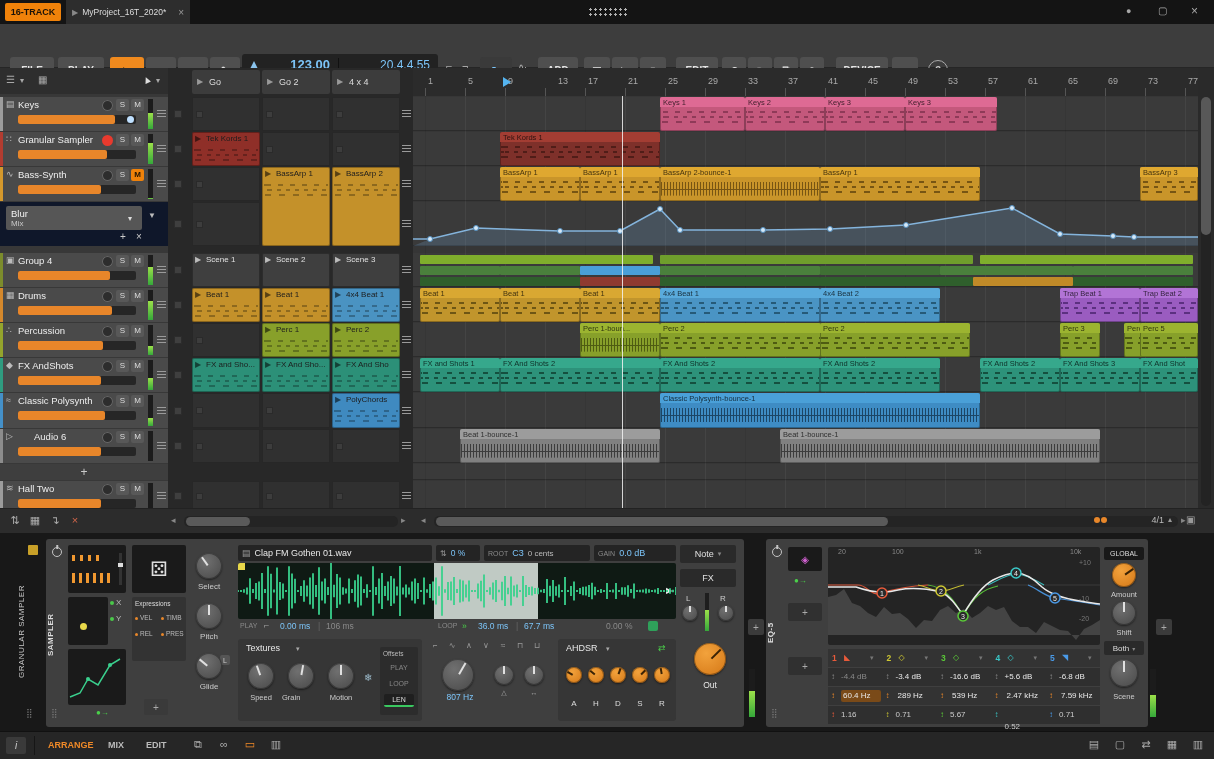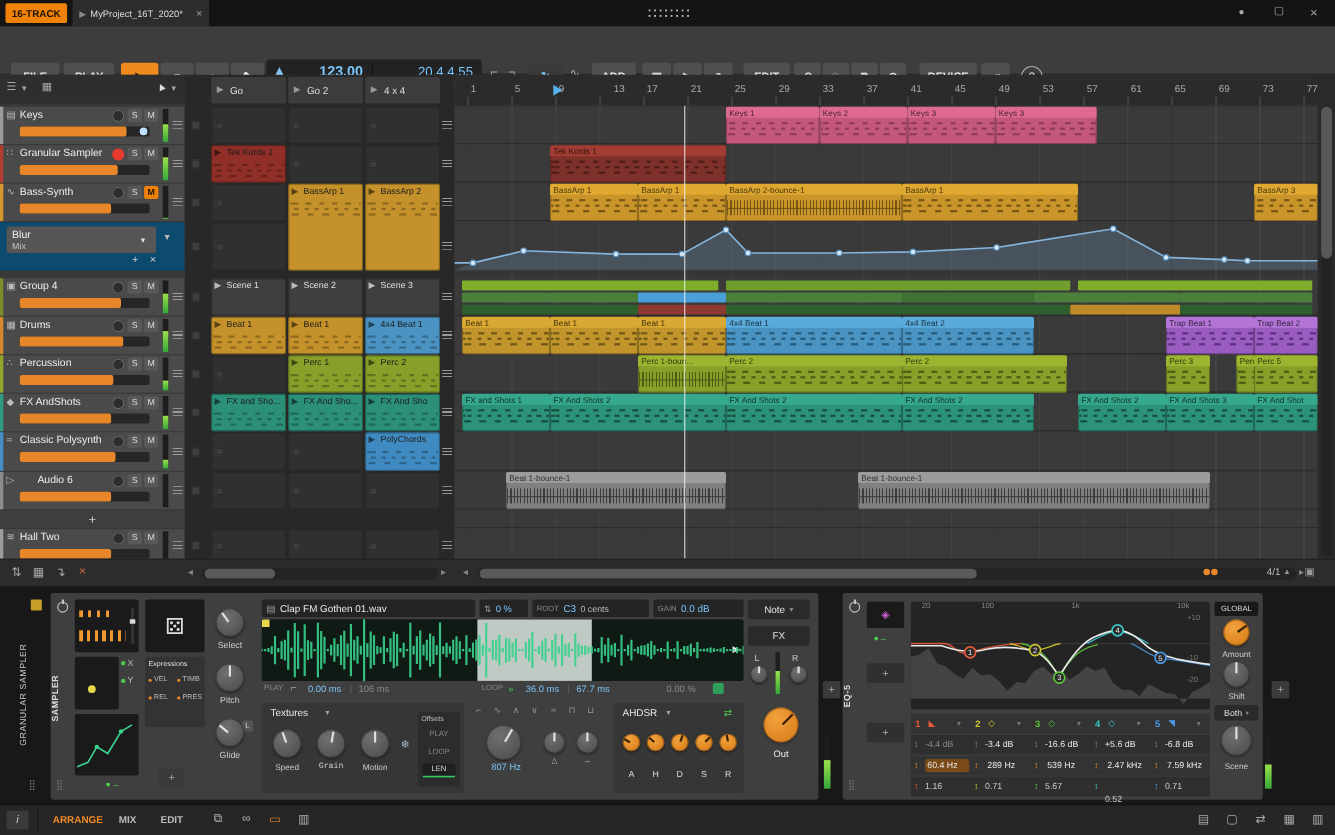--- a/index.html
+++ b/index.html
@@ -148,21 +148,21 @@
         <div style="position: absolute; left: 116px; top: 2px; width: 13px; height: 12px; background: rgb(88, 88, 88); border-radius: 2px; color: rgb(221, 221, 221); font-size: 8px; text-align: center; line-height: 12px;">S</div>
         <div style="position: absolute; left: 131px; top: 2px; width: 13px; height: 12px; background: rgb(240, 130, 10); border-radius: 2px; color: rgb(34, 21, 4); font-size: 8px; text-align: center; line-height: 12px; font-weight: bold;">M</div>
         <div style="position: absolute; left: 18px; top: 18px; width: 118px; height: 9px; background: rgb(38, 38, 38); border-radius: 2px;">
           <div style="position: absolute; left: 0px; top: 0px; bottom: 0px; width: 70%; background: rgb(232, 134, 42); border-radius: 2px;"></div>
         </div>
         <div style="position: absolute; left: 148px; top: 2px; width: 5px; height: 30px; background: rgb(28, 28, 28);">
           <div style="position: absolute; left: 0px; right: 0px; bottom: 0px; height: 5%; background: linear-gradient(rgb(155, 224, 74), rgb(53, 168, 58));"></div>
         </div>
         <div class="ham" style="position: absolute; left: 157px; top: 13px; width: 9px; height: 7px;"></div>
       </div>
-      <div style="position: absolute; left: 0px; top: 106px; width: 168px; height: 44px; background: #0c4a6e;">
+      <div style="position: absolute; left: 0px; top: 106px; width: 168px; height: 44px; background: #0f172a;">
         <div style="position: absolute; left: 6px; top: 4px; width: 136px; height: 24px; background: rgb(86, 86, 86); border-radius: 2px;">
           <div style="position: absolute; left: 5px; top: 2px; width: 100px; height: 11px; font-size: 9.5px; color: rgb(240, 240, 240);">Blur</div>
           <div style="position: absolute; left: 5px; top: 13px; width: 100px; height: 10px; font-size: 8px; color: rgb(200, 200, 200);">Mix</div>
           <div style="position: absolute; left: 122px; top: 8px; width: 10px; height: 10px; font-size: 8px; color: rgb(221, 221, 221);">▾</div>
         </div>
         <div style="position: absolute; left: 148px; top: 9px; width: 10px; height: 10px; font-size: 8px; color: rgb(187, 187, 187);">▼</div>
         <div style="position: absolute; left: 118px; top: 29px; width: 10px; height: 11px; font-size: 10px; color: rgb(204, 204, 204); text-align: center;">+</div>
         <div style="position: absolute; left: 134px; top: 29px; width: 10px; height: 11px; font-size: 10px; color: rgb(204, 204, 204); text-align: center;">×</div>
       </div>
       <div style="position: absolute; left: 0px; top: 157px; width: 168px; height: 34px; background: rgb(74, 74, 74);">
@@ -699,20 +699,26 @@
           <div style="position: absolute; left: 3px; top: 1px; width: 75px; height: 9px; font-size: 7.5px; color: rgba(0, 0, 0, 0.72); white-space: nowrap; overflow: hidden;">FX And Shots 3</div>
         </div>
         <div class="pat-notes" style="position: absolute; left: 1px; top: 11px; width: 78px; height: 22px; --pc: #15503f;"></div>
       </div>
       <div style="position: absolute; left: 727px; top: 262px; width: 58px; height: 34px; background: rgb(45, 146, 122); border-radius: 2px; overflow: hidden; box-shadow: rgba(0, 0, 0, 0.28) 0px 0px 0px 1px inset;">
         <div style="position: absolute; left: 0px; top: 0px; width: 58px; height: 10px; background: rgb(54, 168, 140);">
           <div style="position: absolute; left: 3px; top: 1px; width: 53px; height: 9px; font-size: 7.5px; color: rgba(0, 0, 0, 0.72); white-space: nowrap; overflow: hidden;">FX And Shot</div>
         </div>
         <div class="pat-notes" style="position: absolute; left: 1px; top: 11px; width: 56px; height: 22px; --pc: #15503f;"></div>
       </div>
+      <div style="position: absolute; left: 247px; top: 297px; width: 320px; height: 35px; background: rgb(62, 140, 196); border-radius: 2px; overflow: hidden; box-shadow: rgba(0, 0, 0, 0.28) 0px 0px 0px 1px inset;">
+        <div style="position: absolute; left: 0px; top: 0px; width: 320px; height: 10px; background: rgb(74, 160, 216);">
+          <div style="position: absolute; left: 3px; top: 1px; width: 315px; height: 9px; font-size: 7.5px; color: rgba(0, 0, 0, 0.72); white-space: nowrap; overflow: hidden;">Classic Polysynth-bounce-1</div>
+        </div>
+        <div class="pat-wave" style="position: absolute; left: 1px; top: 11px; width: 318px; height: 23px; --pc: #1c4666;"></div>
+      </div>
       <div style="position: absolute; left: 47px; top: 333px; width: 200px; height: 34px; background: rgb(128, 128, 128); border-radius: 2px; overflow: hidden; box-shadow: rgba(0, 0, 0, 0.28) 0px 0px 0px 1px inset;">
         <div style="position: absolute; left: 0px; top: 0px; width: 200px; height: 10px; background: rgb(156, 156, 156);">
           <div style="position: absolute; left: 3px; top: 1px; width: 195px; height: 9px; font-size: 7.5px; color: rgba(0, 0, 0, 0.72); white-space: nowrap; overflow: hidden;">Beat 1-bounce-1</div>
         </div>
         <div class="pat-wave" style="position: absolute; left: 1px; top: 11px; width: 198px; height: 22px; --pc: #3c3c3c;"></div>
       </div>
       <div style="position: absolute; left: 367px; top: 333px; width: 320px; height: 34px; background: rgb(128, 128, 128); border-radius: 2px; overflow: hidden; box-shadow: rgba(0, 0, 0, 0.28) 0px 0px 0px 1px inset;">
         <div style="position: absolute; left: 0px; top: 0px; width: 320px; height: 10px; background: rgb(156, 156, 156);">
           <div style="position: absolute; left: 3px; top: 1px; width: 315px; height: 9px; font-size: 7.5px; color: rgba(0, 0, 0, 0.72); white-space: nowrap; overflow: hidden;">Beat 1-bounce-1</div>
         </div>
@@ -886,21 +892,21 @@
             <div style="position: absolute; left: 4px; top: 31px; width: 30px; height: 13px; font-size: 7px; color: rgb(136, 136, 136); background: transparent; border-bottom: none; text-align: center; line-height: 12px; box-sizing: border-box; border-radius: 2px;">LOOP</div>
             <div style="position: absolute; left: 4px; top: 47px; width: 30px; height: 13px; font-size: 7px; color: rgb(221, 221, 221); background: rgb(31, 31, 31); border-bottom: 2px solid rgb(58, 200, 96); text-align: center; line-height: 12px; box-sizing: border-box; border-radius: 2px;">LEN</div>
           </div>
       <div style="position: absolute; left: 10px; top: 24px; width: 26px; height: 26px; border-radius: 50%; background: radial-gradient(circle at 38% 32%, rgb(112, 112, 112), rgb(72, 72, 72)); box-shadow: rgba(0, 0, 0, 0.5) 0px 1px 2px, rgba(0, 0, 0, 0.35) 0px 0px 0px 1px inset;">
             <div style="position: absolute; left: 50%; top: 6%; width: 2px; height: 40%; background: rgb(224, 224, 224); transform-origin: 50% 118%; transform: translateX(-50%) rotate(-20deg);"></div>
           </div>
           <div style="position: absolute; left: 4px; top: 54px; width: 38px; height: 10px; font-size: 7.5px; color: rgb(204, 204, 204); text-align: center;">Speed</div>
           <div style="position: absolute; left: 50px; top: 24px; width: 26px; height: 26px; border-radius: 50%; background: radial-gradient(circle at 38% 32%, rgb(112, 112, 112), rgb(72, 72, 72)); box-shadow: rgba(0, 0, 0, 0.5) 0px 1px 2px, rgba(0, 0, 0, 0.35) 0px 0px 0px 1px inset;">
             <div style="position: absolute; left: 50%; top: 6%; width: 2px; height: 40%; background: rgb(224, 224, 224); transform-origin: 50% 118%; transform: translateX(-50%) rotate(10deg);"></div>
           </div>
-          <div style="position: absolute; left: 44px; top: 54px; width: 38px; height: 10px; font-size: 7.5px; color: rgb(204, 204, 204); text-align: center; font-family: Liberation Mono, monospace;">Grain</div>
+          <div style="position: absolute; left: 44px; top: 54px; width: 38px; height: 10px; font-size: 7.5px; color: rgb(204, 204, 204); text-align: left;">Grain</div>
           <div style="position: absolute; left: 90px; top: 24px; width: 26px; height: 26px; border-radius: 50%; background: radial-gradient(circle at 38% 32%, rgb(112, 112, 112), rgb(72, 72, 72)); box-shadow: rgba(0, 0, 0, 0.5) 0px 1px 2px, rgba(0, 0, 0, 0.35) 0px 0px 0px 1px inset;">
             <div style="position: absolute; left: 50%; top: 6%; width: 2px; height: 40%; background: rgb(224, 224, 224); transform-origin: 50% 118%; transform: translateX(-50%) rotate(0deg);"></div>
           </div>
           <div style="position: absolute; left: 84px; top: 54px; width: 38px; height: 10px; font-size: 7.5px; color: rgb(204, 204, 204); text-align: center;">Motion</div>
         </div>
 
       <div id="filter-sec" class="abs" style="left:378px;top:100px;width:130px;height:82px;">
         <div class="ic blue" style="left:12px;top:54px;width:48px;font-size:8.5px;">807 Hz</div>
         <div class="ic" style="left:66px;top:50px;width:28px;font-size:7px;">△</div>
         <div class="ic" style="left:96px;top:50px;width:28px;font-size:7px;">↔</div>

